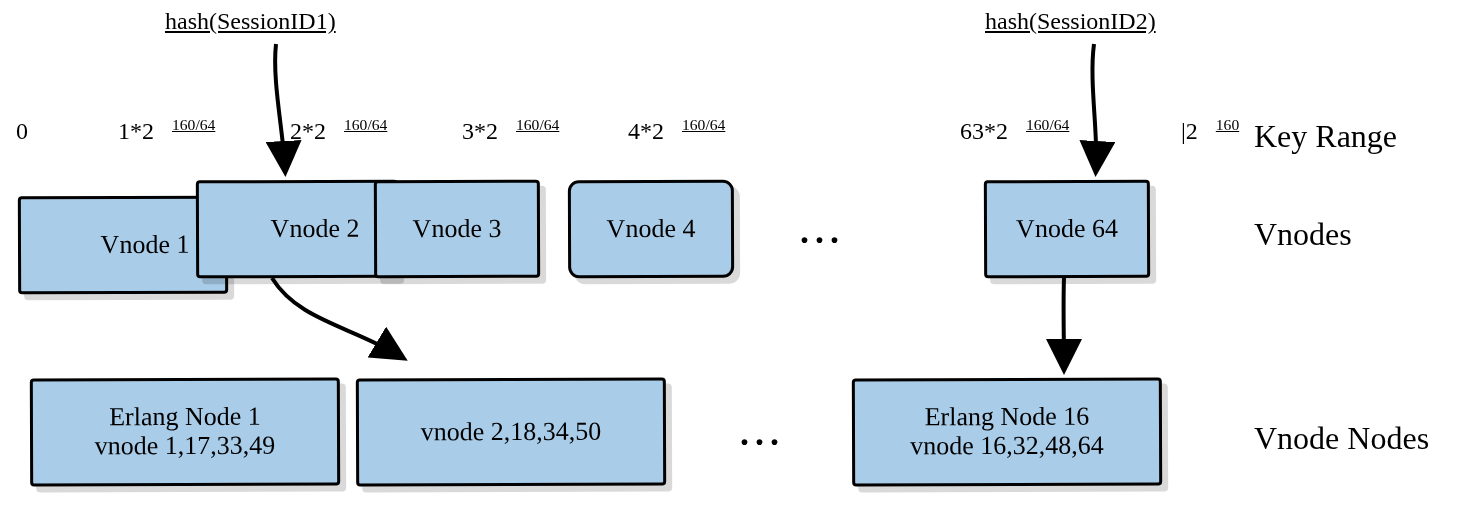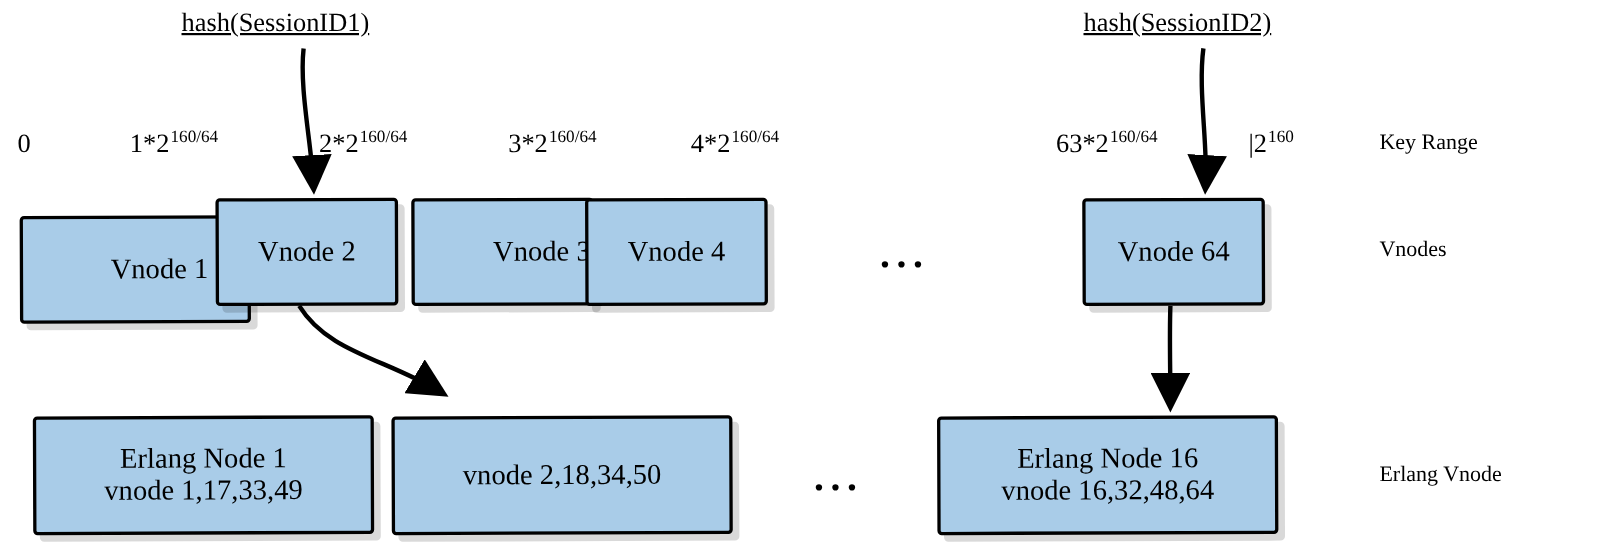--- a/index.html
+++ b/index.html
@@ -40,64 +40,65 @@
     position: absolute;
     font-size: 36px;
     letter-spacing: 6px;
     font-weight: bold;
   }
   .key-label { font-size: 24px; }
   .sup {
     font-size: 0.65em;
     position: relative;
     top: -0.55em;
-    margin-left: 1px;
+    margin-left: 18px;
+    text-decoration: underline;
   }
   svg.overlay {
     position: absolute;
     inset: 0;
     width: 1464px;
     height: 506px;
     pointer-events: none;
   }
   .row-label {
     position:absolute;
-    font-size:20px;
+    font-size:32px;
   }
 </style>
 </head>
 <body>
 
 <div class="stage">
 
   <div class="label" style="left:165px; top:8px;text-decoration:underline;">hash(SessionID1)</div>
   <div class="label" style="left:985px; top:8px;text-decoration:underline;">hash(SessionID2)</div>
 
   <div class="key-label label" style="left:16px;  top:118px;">0</div>
   <div class="key-label label" style="left:118px; top:118px;">1*2<span class="sup">160/64</span></div>
   <div class="key-label label" style="left:290px; top:118px;">2*2<span class="sup">160/64</span></div>
   <div class="key-label label" style="left:462px; top:118px;">3*2<span class="sup">160/64</span></div>
   <div class="key-label label" style="left:628px; top:118px;">4*2<span class="sup">160/64</span></div>
   <div class="key-label label" style="left:960px; top:118px;">63*2<span class="sup">160/64</span></div>
-  <div class="key-label label" style="left:1135px;top:118px;text-align:center;">|2<span class="sup">160</span></div>
+  <div class="key-label label" style="left:1181px;top:118px;text-align:center;">|2<span class="sup">160</span></div>
 
   <div class="row-label" style="left:1254px; top:118px;">Key Range</div>
   <div class="row-label" style="left:1254px; top:216px;text-align:right;">Vnodes</div>
-  <div class="row-label" style="left:1254px; top:420px;">Erlang Vnode</div>
+  <div class="row-label" style="left:1254px; top:420px;">Vnode Nodes</div>
 
   <div class="box" style="left:18px;  top:196px; width:160px; height:92px;padding-left:44px;">
       <span>Vnode 1</span>
     </div>
-  <div class="box" style="left:196px; top:180px; width:160px; height:92px;">
+  <div class="box" style="left:196px; top:180px; width:160px; height:92px;padding-left:36px;">
       <span>Vnode 2</span>
     </div>
-  <div class="box" style="left:374px; top:180px; width:160px; height:92px;align-items:flex-end;">
+  <div class="box" style="left:374px; top:180px; width:160px; height:92px;">
       <span>Vnode 3</span>
     </div>
-  <div class="box" style="left:532px; top:180px; width:160px; height:92px;">
+  <div class="box" style="left:568px; top:180px; width:160px; height:92px;border-radius:11px;">
       <span>Vnode 4</span>
     </div>
   <div class="box" style="left:984px; top:180px; width:160px; height:92px;">
       <span>Vnode 64</span>
     </div>
 
   <div class="dots" style="left:800px; top:210px;">...</div>
 
   <div class="box" style="left:30px;  top:378px; width:304px; height:102px;">
     <span class="line">Erlang Node 1</span>

